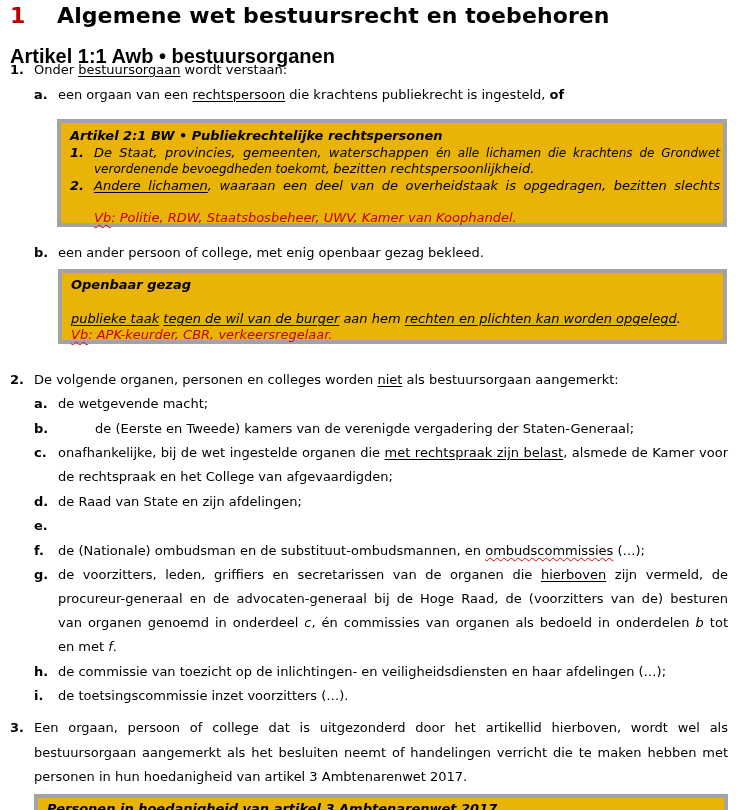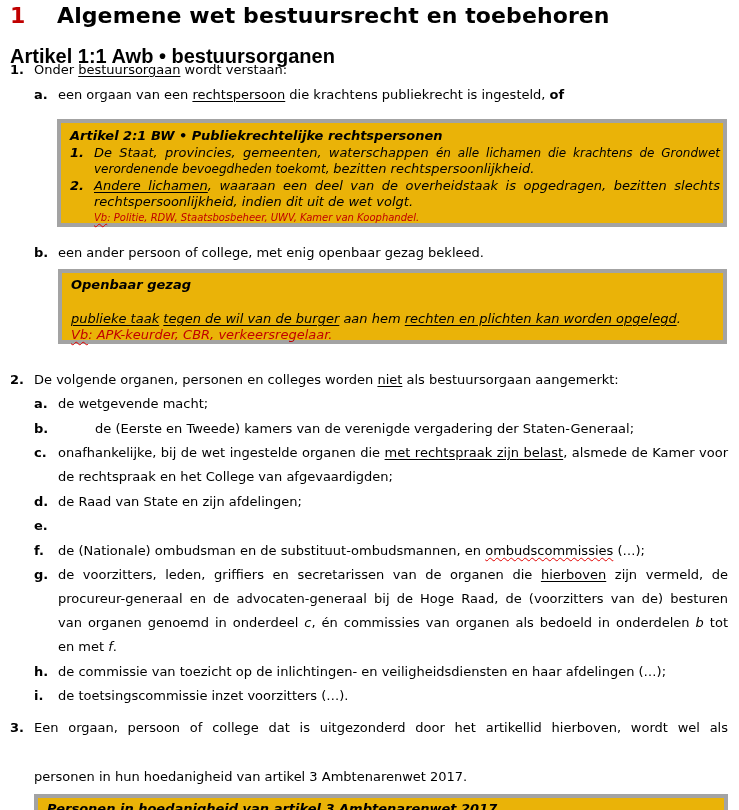--- a/index.html
+++ b/index.html
@@ -44,22 +44,21 @@
   <div class="lbl" style="left:34px;top:79px;">a.</div>
   <div class="line" style="left:58px;top:79px;"><span>een orgaan van een </span><u>rechtspersoon</u><span> die krachtens publiekrecht is ingesteld, </span><b>of</b></div>
 
   <div class="box" style="left:57px;top:111px;width:670px;height:108px;">
     <div class="title" style="left:9px;top:5px;">Artikel 2:1 BW • Publiekrechtelijke rechtspersonen</div>
     <div class="lbl" style="left:9px;top:22px;">1.</div>
     <div class="line just" style="left:33px;top:22px;width:626px;"><span>De Staat, provincies, gemeenten, waterschappen </span><span class="small">én alle lichamen die krachtens de Grondwet</span></div>
     <div class="line" style="left:33px;top:38px;"><span class="small">verordenende bevoegdheden toekomt, </span><span>bezitten rechtspersoonlijkheid.</span></div>
     <div class="lbl" style="left:9px;top:55px;">2.</div>
     <div class="line just" style="left:33px;top:55px;width:626px;"><u>Andere lichamen</u><span>, waaraan een deel van de overheidstaak is opgedragen, bezitten slechts</span></div>
-    <div class="line" style="left:33px;top:71px;">rechtspersoonlijkheid, indien dit uit de wet volgt.</div>
-    <div class="line red" style="left:33px;top:87px;font-size:10px;"><span class="spell">Vb</span><span>: Politie, RDW, Staatsbosbeheer, UWV, Kamer van Koophandel.</span></div>
+    <div class="line red" style="left:33px;top:87px;font-size:13px;"><span class="spell">Vb</span><span>: Politie, RDW, Staatsbosbeheer, UWV, Kamer van Koophandel.</span></div>
   </div>
 
   <div class="lbl" style="left:34px;top:237px;">b.</div>
   <div class="line" style="left:58px;top:237px;">een ander persoon of college, met enig openbaar gezag bekleed.</div>
 
   <div class="box" style="left:58px;top:261px;width:669px;height:75px;">
     <div class="title" style="left:9px;top:4px;">Openbaar gezag</div>
     <div class="line" style="left:9px;top:38px;"><u>publieke taak</u><span> </span><u>tegen de wil van de burger</u><span> aan hem </span><u>rechten en plichten kan worden opgelegd</u><span>.</span></div>
     <div class="line red" style="left:9px;top:54px;"><span class="spell">Vb</span><span>: APK-keurder, CBR, verkeersregelaar.</span></div>
   </div>
@@ -92,20 +91,21 @@
   <div class="line" style="left:58px;top:631px;"><span>en met </span><i>f</i><span>.</span></div>
 
   <div class="lbl" style="left:34px;top:656px;">h.</div>
   <div class="line" style="left:58px;top:656px;">de commissie van toezicht op de inlichtingen- en veiligheidsdiensten en haar afdelingen (…);</div>
 
   <div class="lbl" style="left:34px;top:680px;">i.</div>
   <div class="line" style="left:58px;top:680px;">de toetsingscommissie inzet voorzitters (…).</div>
 
   <div class="lbl" style="left:10px;top:712px;">3.</div>
   <div class="line just" style="left:34px;top:712px;width:694px;">Een orgaan, persoon of college dat is uitgezonderd door het artikellid hierboven, wordt wel als</div>
+  <div class="line just" style="left:34px;top:737px;width:694px;">bestuursorgaan aangemerkt als het besluiten neemt of handelingen verricht die te maken hebben met</div>
   <div class="line" style="left:34px;top:761px;">personen in hun hoedanigheid van artikel 3 Ambtenarenwet 2017.</div>
 
   <div class="box" style="left:34px;top:786px;width:694px;height:30px;">
     <div class="title" style="left:9px;top:3px;">Personen in hoedanigheid van artikel 3 Ambtenarenwet 2017</div>
   </div>
 
   <div class="bottom-bar"></div>
 </div>
 
 </body></html>

